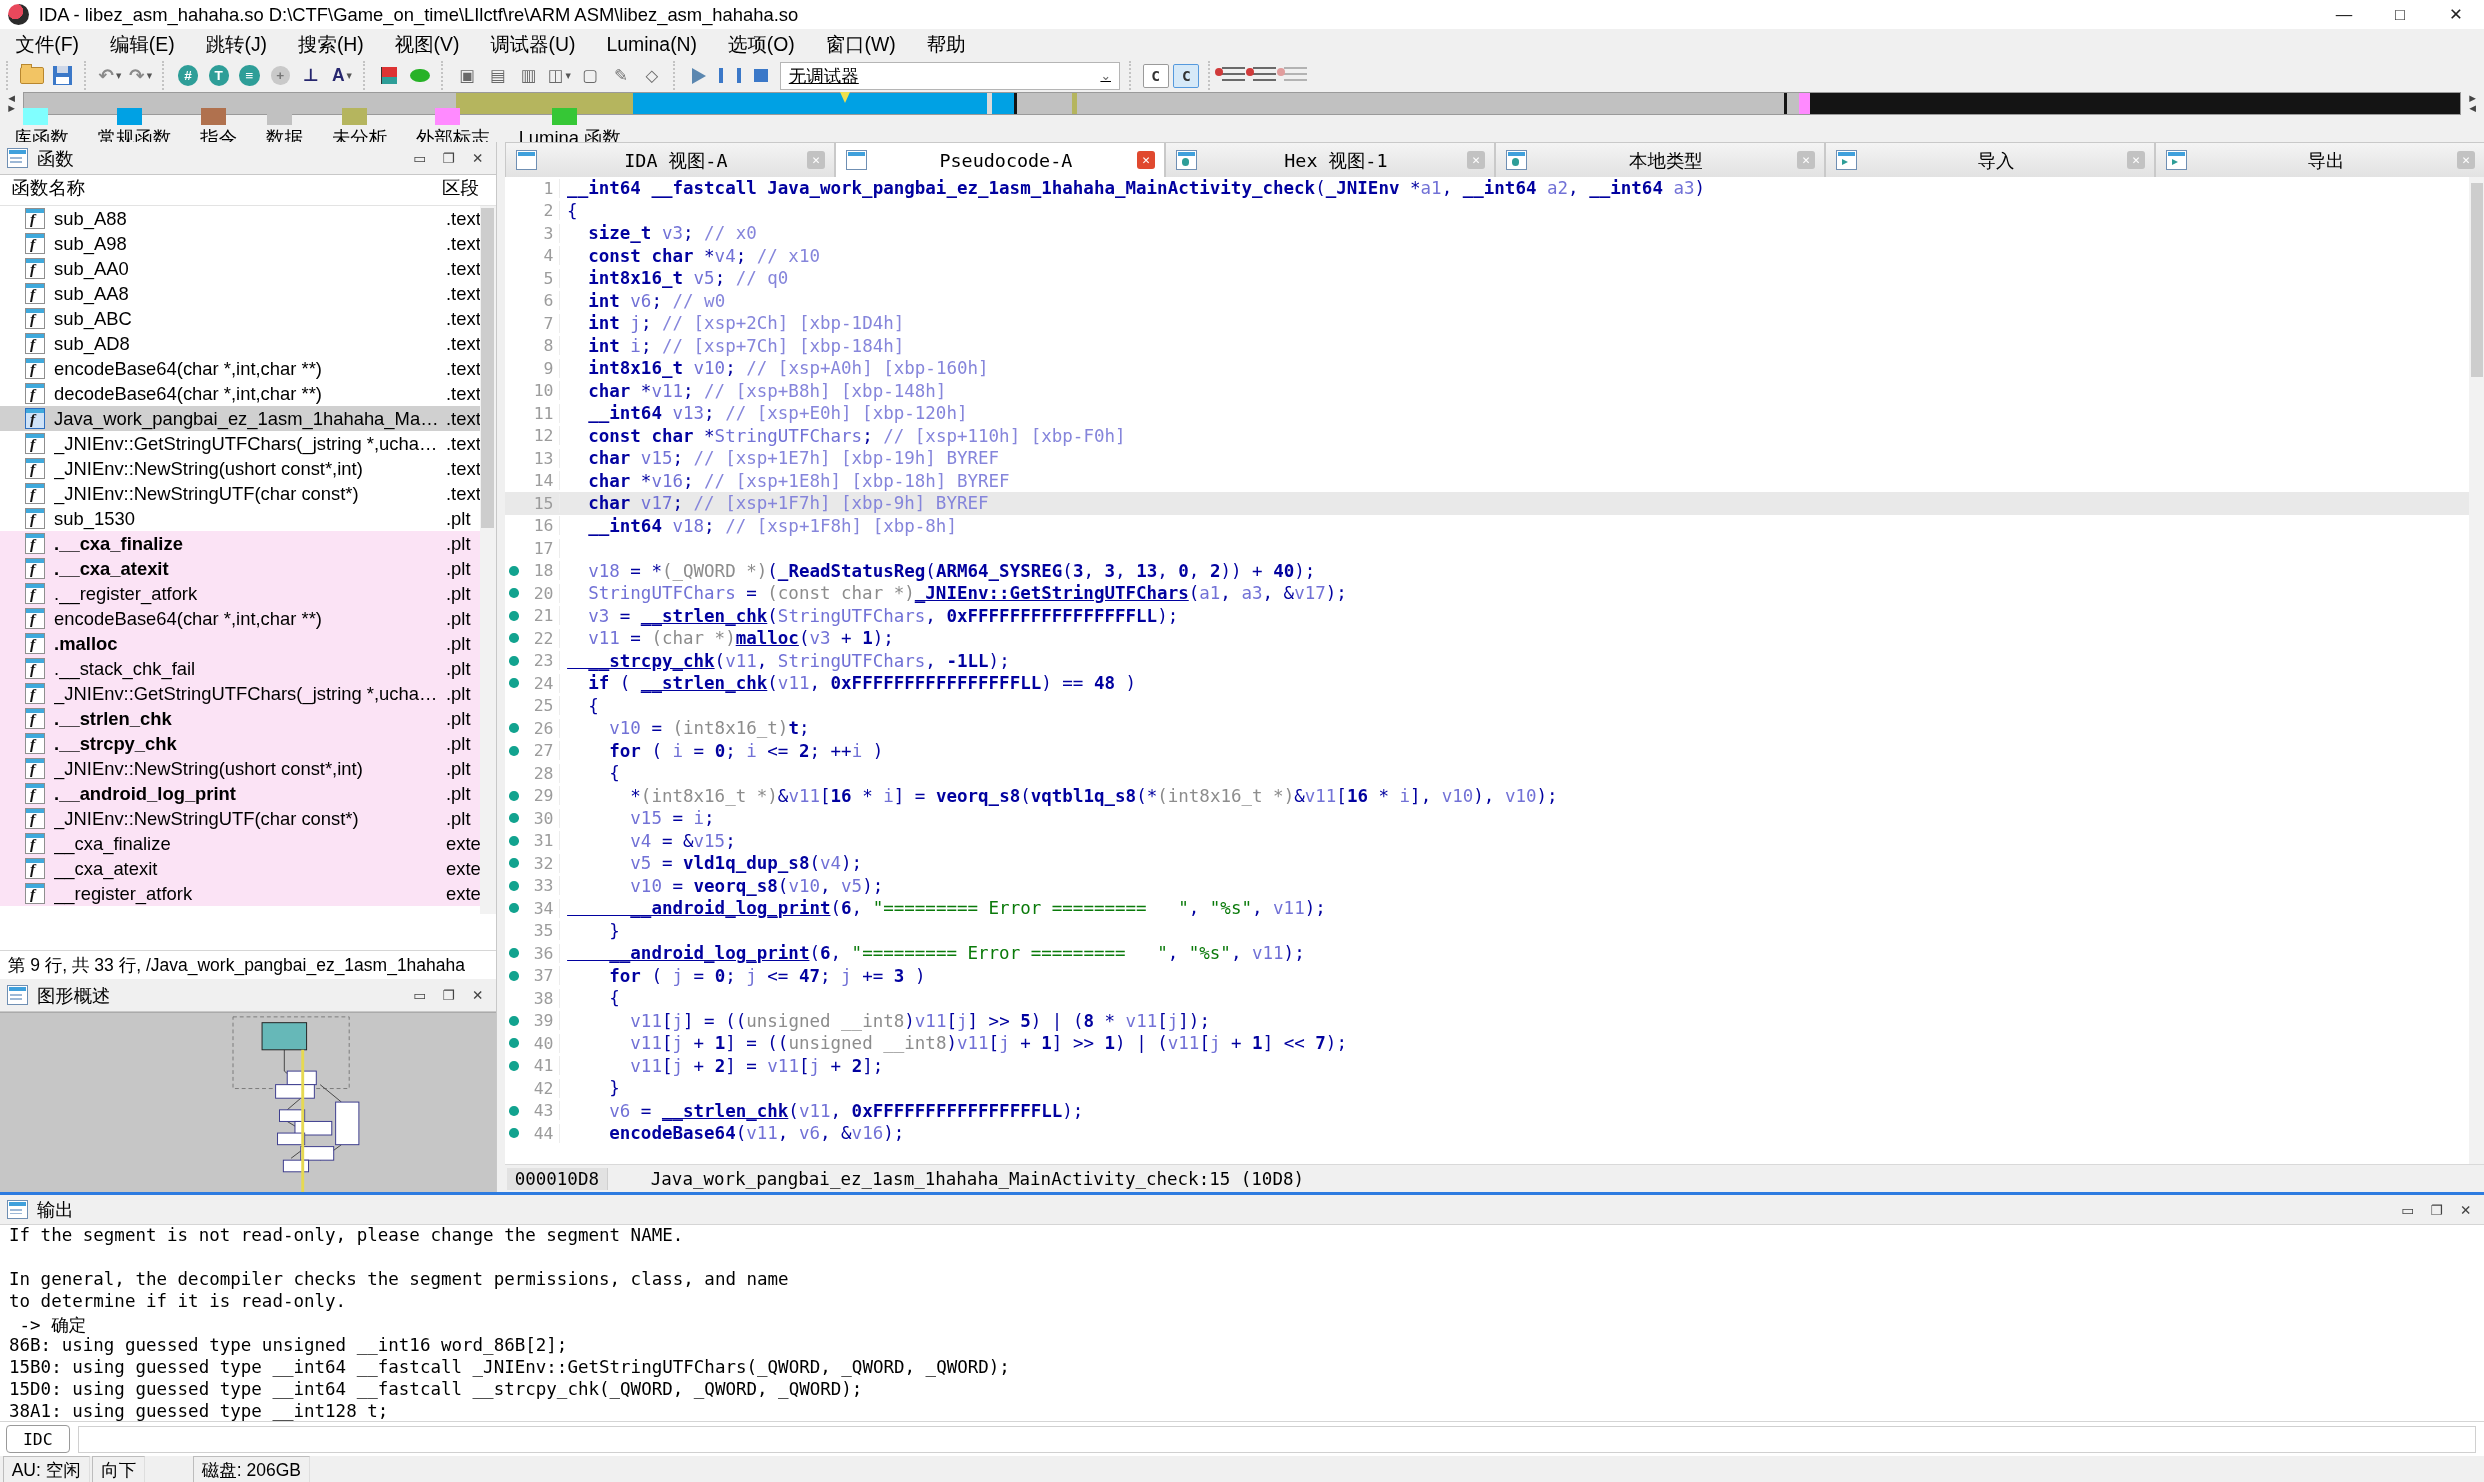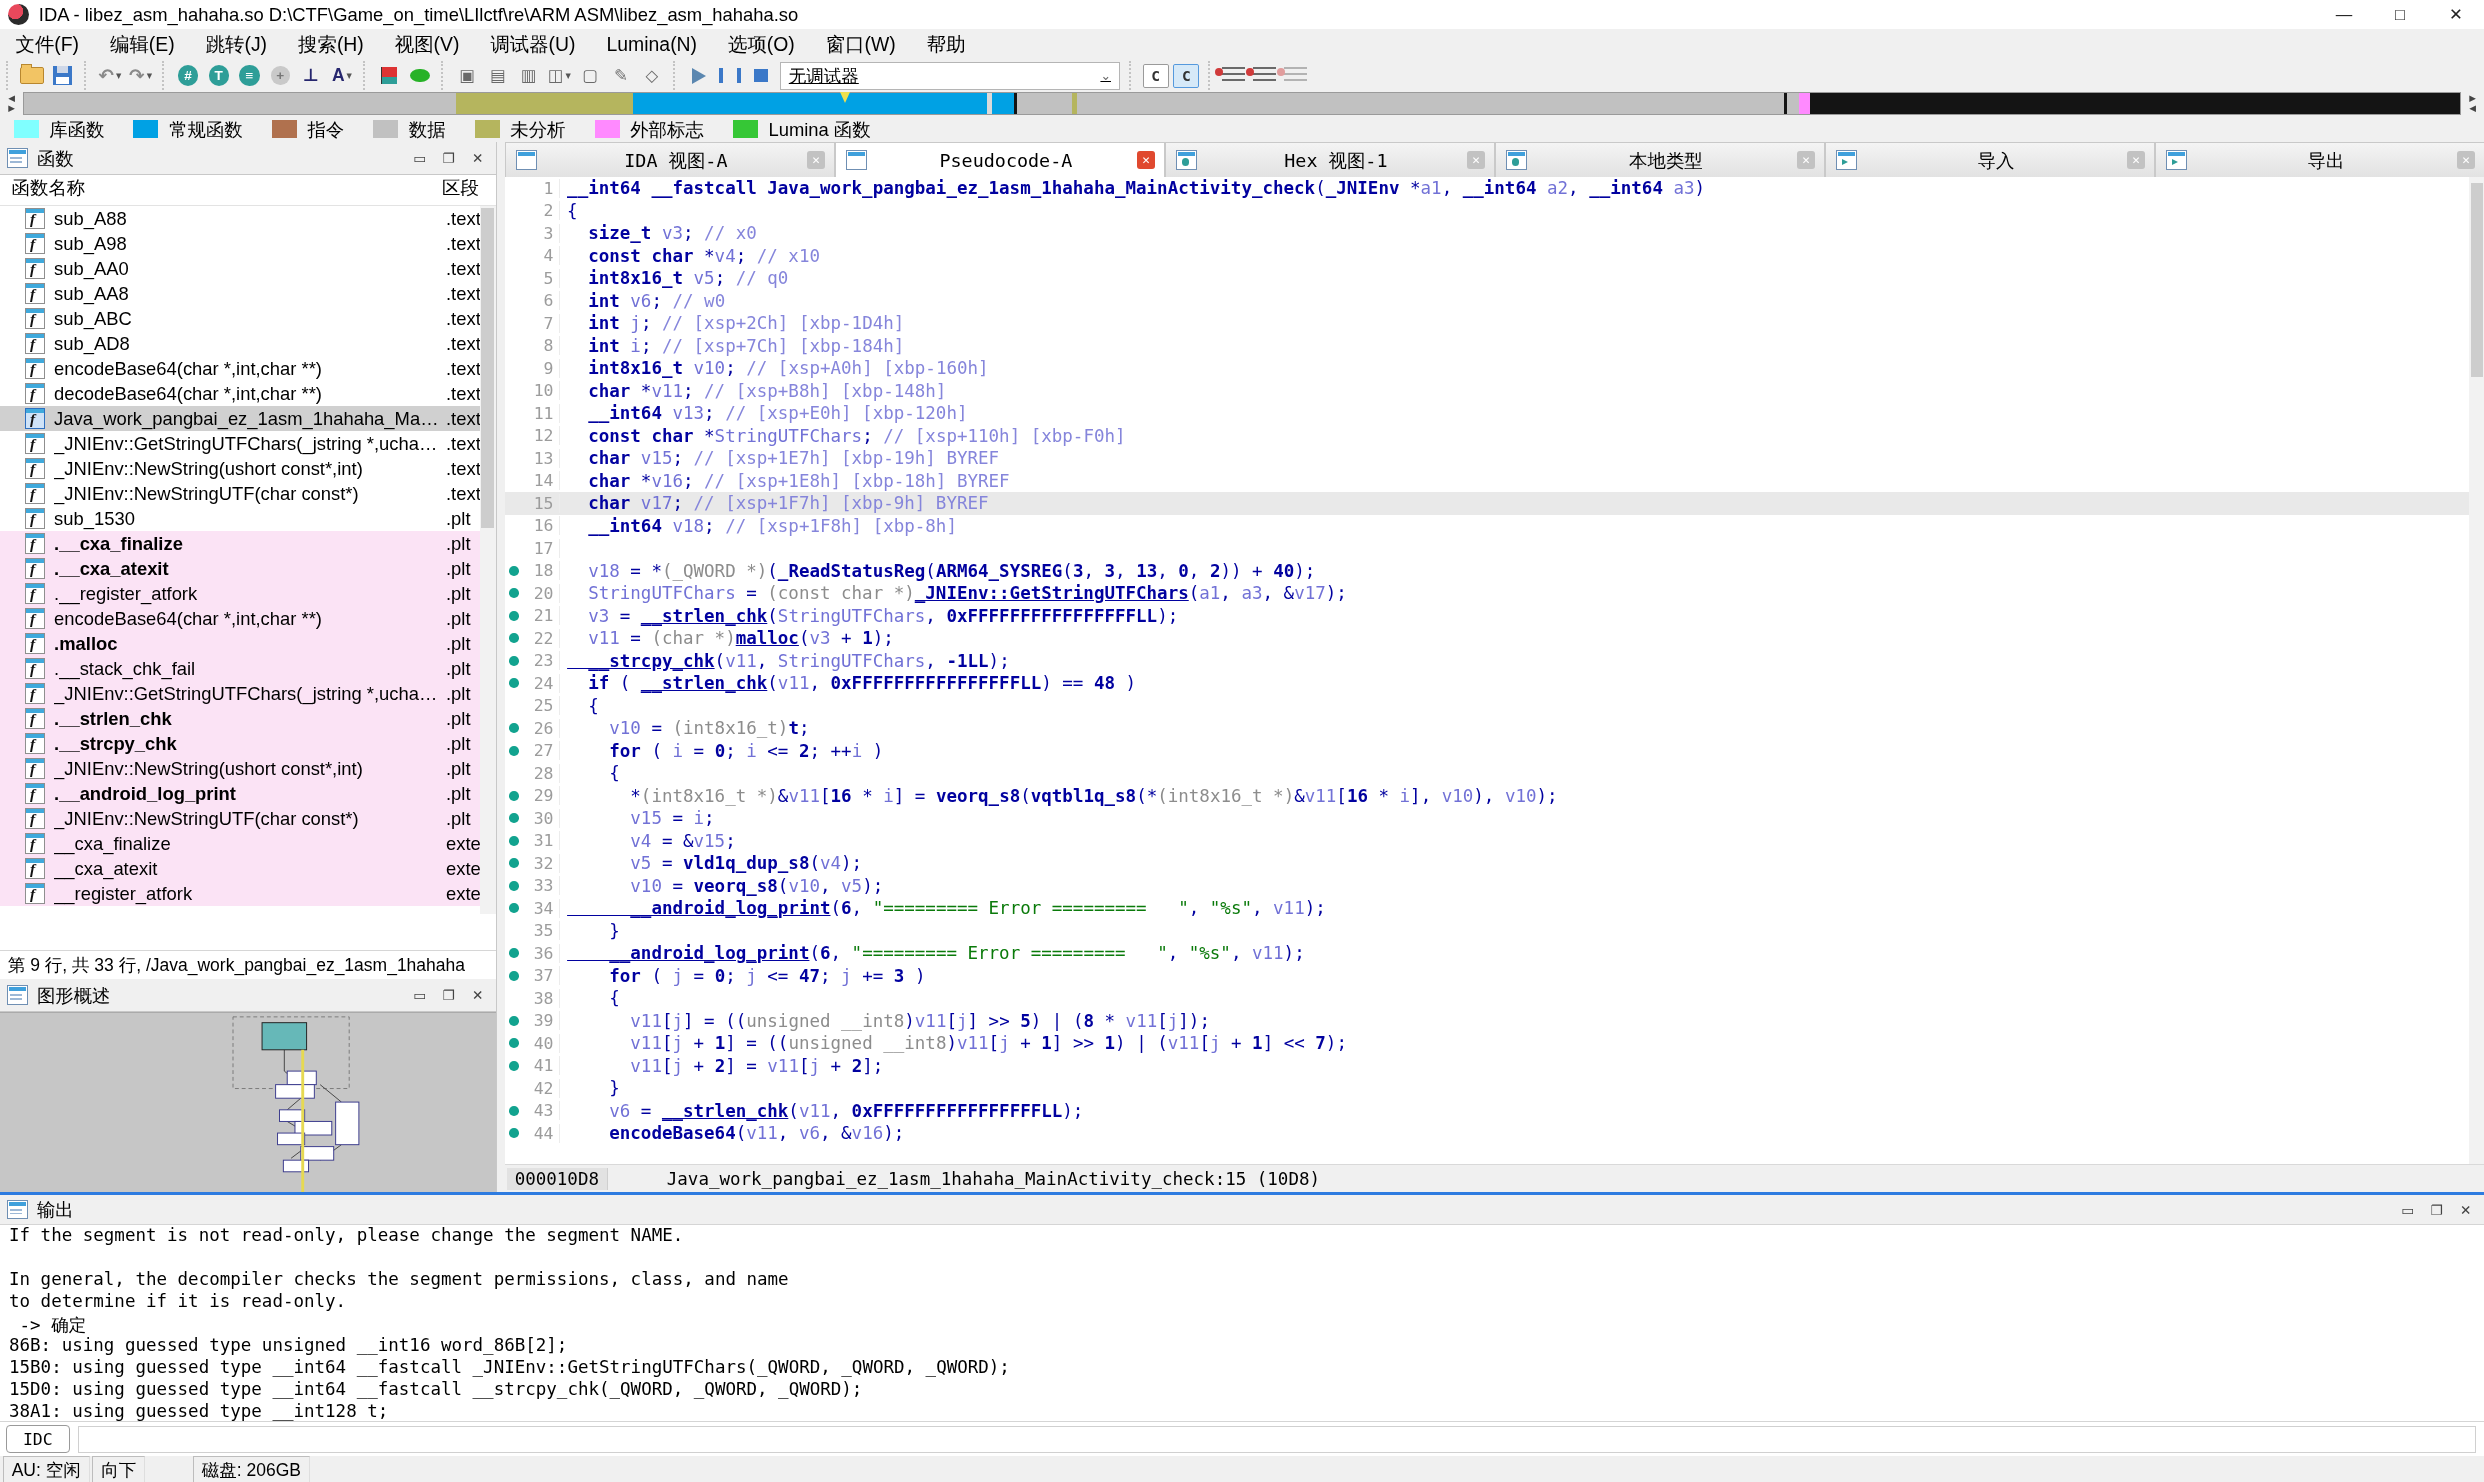--- a/index.html
+++ b/index.html
@@ -51,21 +51,21 @@
 
   
   .navrow{left:0;top:91px;width:2484px;height:25px;background:#f0f0f0;display:flex;align-items:center;}
   .nav-arrows{width:23px;display:flex;flex-direction:column;align-items:center;font-size:8.7px;color:#444;line-height:9.7px;}
   .band{position:relative;flex:1;height:20.4px;border:1px solid #9a9a9a;display:flex;overflow:visible;background:#c1c1c1;}
   .bandseg{height:100%;}
   .bandmarker{position:absolute;top:-1px;width:0;height:0;border-left:5.8px solid transparent;border-right:5.8px solid transparent;border-top:11.6px solid #ede04e;}
 
   
   .legend{left:0;top:116px;width:2484px;height:27px;background:#f0f0f0;display:flex;align-items:center;font-size:18.4px;border-bottom:1px solid #e2e2e2;padding-left:13.6px;box-sizing:border-box;}
-  .lg-item{display:flex;align-items:center;margin-right:29px;}
+  .lg-item{display:flex;align-items:center;margin-right:29px;flex-direction:column;}
   .lg-sw{width:25px;height:17.5px;margin-right:10.7px;}
 
   
   .panel-head{height:32px;background:#f0f0f0;border-bottom:1px solid #c8c8c8;display:flex;align-items:center;font-size:18.4px;}
   .ph-icon{width:19.4px;height:17.5px;margin:0 8.7px 0 6.8px;background:#fff;border:1px solid #6f8fb3;position:relative;}
   .ph-icon:before{content:"";position:absolute;left:1px;right:1px;top:1px;height:3.9px;background:#3fa0dc;}
   .ph-icon:after{content:"";position:absolute;left:1.9px;right:4.9px;top:7.8px;height:5.8px;
                  background:repeating-linear-gradient(#9db8d6 0 1.9px,transparent 1.9px 3.9px);}
   .ph-btns{margin-left:auto;display:flex;margin-right:3.9px;}
   .ph-btn{width:29px;height:23px;display:flex;align-items:center;justify-content:center;font-size:13.6px;color:#444;}
@@ -131,21 +131,21 @@
   .tk-v{color:#7171d6;}
   .tk-c{color:#8585db;}
   .tk-g{color:#8c8c8c;}
   .tk-s{color:#0a7a0a;}
   .codesb{left:2469px;top:177px;width:15.5px;height:988px;background:#f2f2f2;}
   .codesb .thumb{position:absolute;left:1.9px;right:1.9px;top:5.8px;height:194px;background:#cdcdcd;}
 
   .codestatus{left:505px;top:1164px;width:1980px;height:27px;background:#f0f0f0;display:flex;align-items:center;
               font-family:"DejaVu Sans Mono",monospace;font-size:17.5px;border-top:1px solid #d9d9d9;gap:32px;}
   .cs-addr{background:#e2e2e2;padding:1px 7.8px;margin-left:1.9px;border-right:1px solid #cfcfcf;}
-  .cs-text{padding-left:11px;margin-left:16px;}
+  .cs-text{padding-left:11px;}
 
   .blueline{left:0;top:1192px;width:2484px;height:3.9px;background:#2d7be0;}
 
   
   .out-head{left:0;top:1195px;width:2484px;height:29px;background:#f0f0f0;border-bottom:1px solid #d5d5d5;
             display:flex;align-items:center;font-size:18.4px;}
   .out-body{left:0;top:1225px;width:2484px;height:196px;background:#fff;overflow:hidden;
             font-family:"DejaVu Sans Mono",monospace;font-size:17.5px;}
   .out-line{height:22px;white-space:pre;padding-left:9px;}
   .idc-row{left:0;top:1421px;width:2484px;height:35px;background:#fff;border-top:1px solid #d5d5d5;

